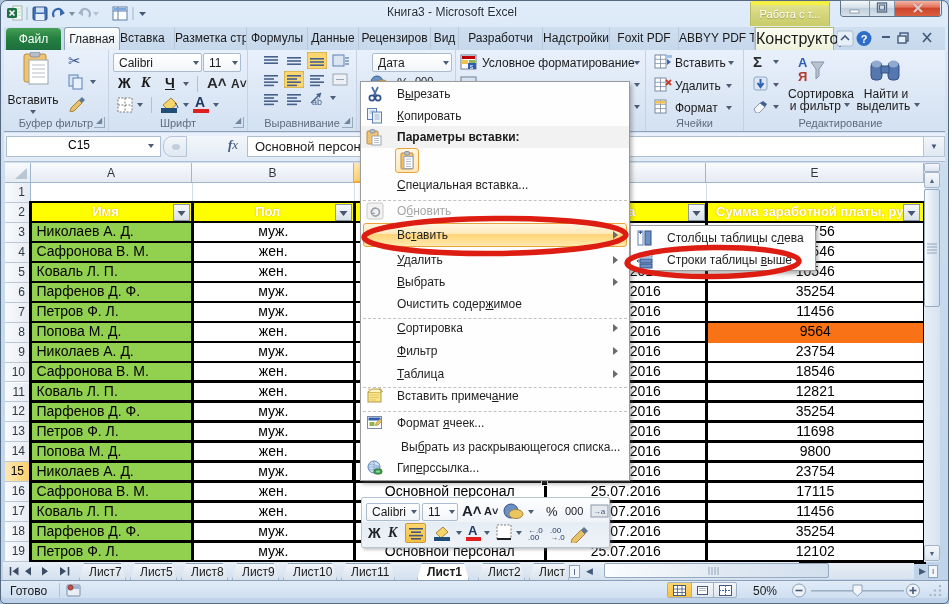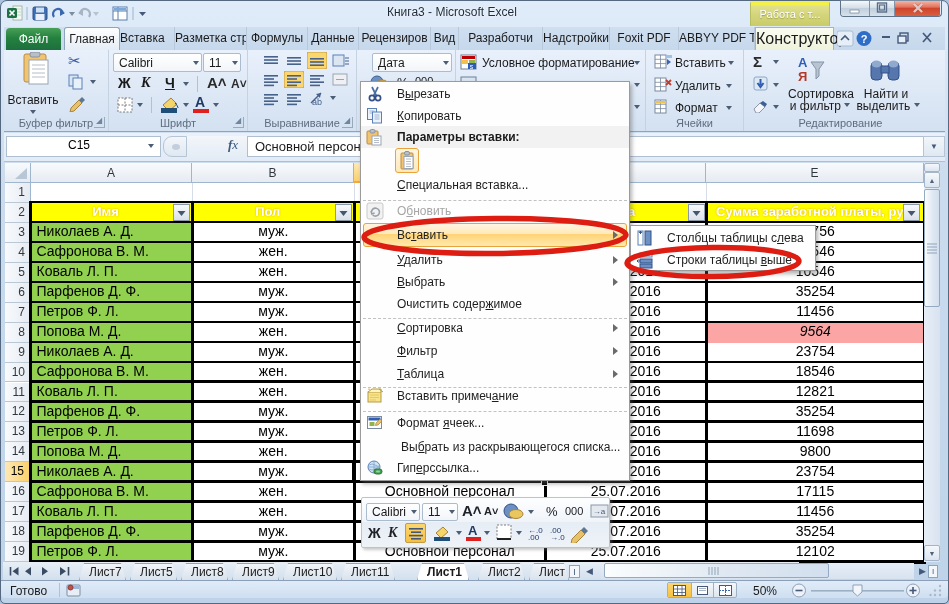--- a/index.html
+++ b/index.html
@@ -431,21 +431,21 @@
 <div class="cell ctr" style="left:703px;top:120.25px;width:214.5px;height:17.45px;line-height:17.45px;background:#fff;">35254</div>
 <div class="cell " style="left:26.5px;top:140.20px;width:159px;height:17.45px;line-height:17.45px;background:#92d050;padding-left:5px">Петров Ф. Л.</div>
 <div class="cell ctr" style="left:189px;top:140.20px;width:158.5px;height:17.45px;line-height:17.45px;background:#fff;">муж.</div>
 <div class="cell ctr" style="left:351px;top:140.20px;width:187.5px;height:17.45px;line-height:17.45px;background:#fff;">Основной персонал</div>
 <div class="cell ctr" style="left:542px;top:140.20px;width:157.5px;height:17.45px;line-height:17.45px;background:#fff;">25.07.2016</div>
 <div class="cell ctr" style="left:703px;top:140.20px;width:214.5px;height:17.45px;line-height:17.45px;background:#fff;">11456</div>
 <div class="cell " style="left:26.5px;top:160.15px;width:159px;height:17.45px;line-height:17.45px;background:#92d050;padding-left:5px">Попова М. Д.</div>
 <div class="cell ctr" style="left:189px;top:160.15px;width:158.5px;height:17.45px;line-height:17.45px;background:#fff;">жен.</div>
 <div class="cell ctr" style="left:351px;top:160.15px;width:187.5px;height:17.45px;line-height:17.45px;background:#fff;">Основной персонал</div>
 <div class="cell ctr" style="left:542px;top:160.15px;width:157.5px;height:17.45px;line-height:17.45px;background:#fff;">25.07.2016</div>
-<div class="cell ctr" style="left:703px;top:160.15px;width:214.5px;height:32px;line-height:17.45px;background:#fca5a5;font-style:italic;">9564</div>
+<div class="cell ctr" style="left:703px;top:160.15px;width:214.5px;height:32px;line-height:17.45px;background:#f97316;">9564</div>
 <div class="cell " style="left:26.5px;top:180.10px;width:159px;height:17.45px;line-height:17.45px;background:#92d050;padding-left:5px">Николаев А. Д.</div>
 <div class="cell ctr" style="left:189px;top:180.10px;width:158.5px;height:17.45px;line-height:17.45px;background:#fff;">муж.</div>
 <div class="cell ctr" style="left:351px;top:180.10px;width:187.5px;height:17.45px;line-height:17.45px;background:#fff;">Основной персонал</div>
 <div class="cell ctr" style="left:542px;top:180.10px;width:157.5px;height:17.45px;line-height:17.45px;background:#fff;">25.07.2016</div>
 <div class="cell ctr" style="left:703px;top:180.10px;width:214.5px;height:17.45px;line-height:17.45px;background:#fff;">23754</div>
 <div class="cell " style="left:26.5px;top:200.05px;width:159px;height:17.45px;line-height:17.45px;background:#92d050;padding-left:5px">Сафронова В. М.</div>
 <div class="cell ctr" style="left:189px;top:200.05px;width:158.5px;height:17.45px;line-height:17.45px;background:#fff;">жен.</div>
 <div class="cell ctr" style="left:351px;top:200.05px;width:187.5px;height:17.45px;line-height:17.45px;background:#fff;">Основной персонал</div>
 <div class="cell ctr" style="left:542px;top:200.05px;width:157.5px;height:17.45px;line-height:17.45px;background:#fff;">25.07.2016</div>
 <div class="cell ctr" style="left:703px;top:200.05px;width:214.5px;height:17.45px;line-height:17.45px;background:#fff;">18546</div>

